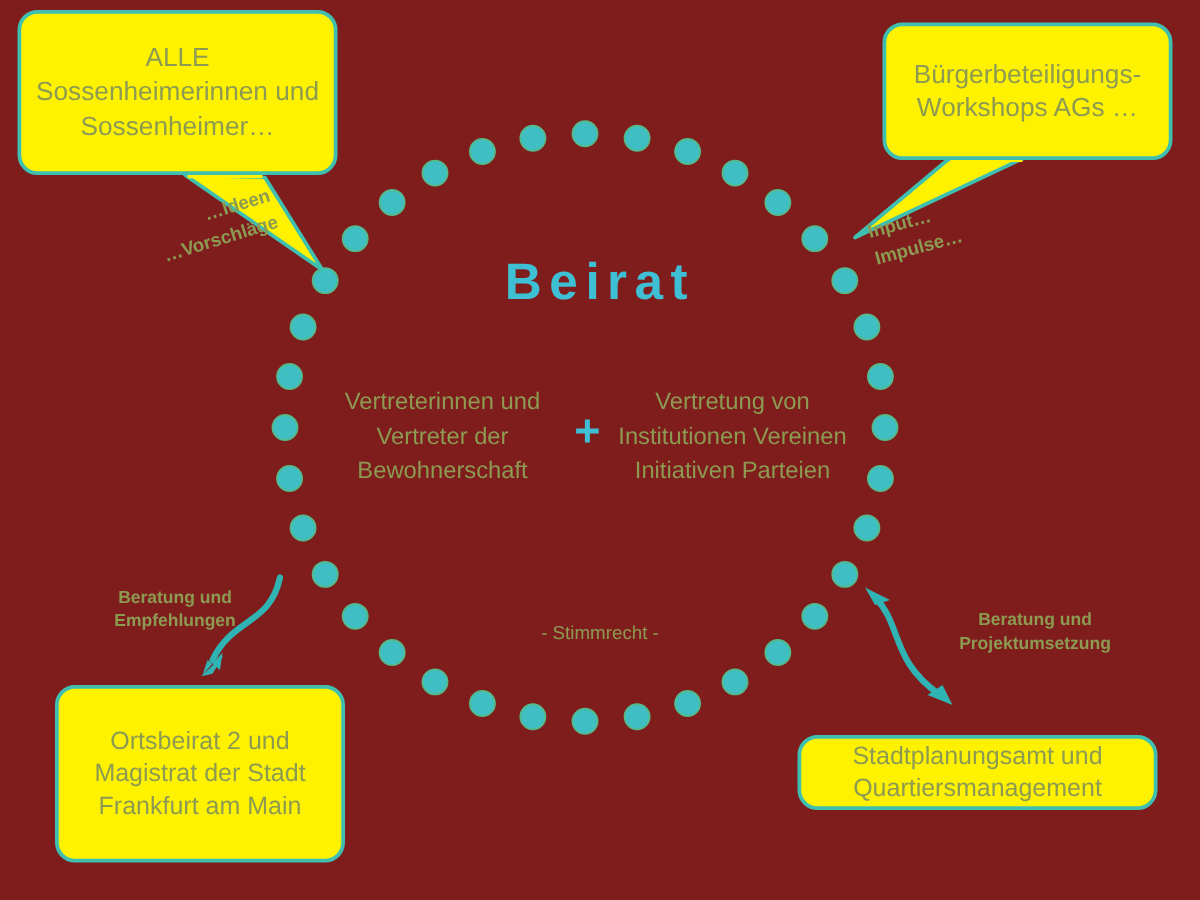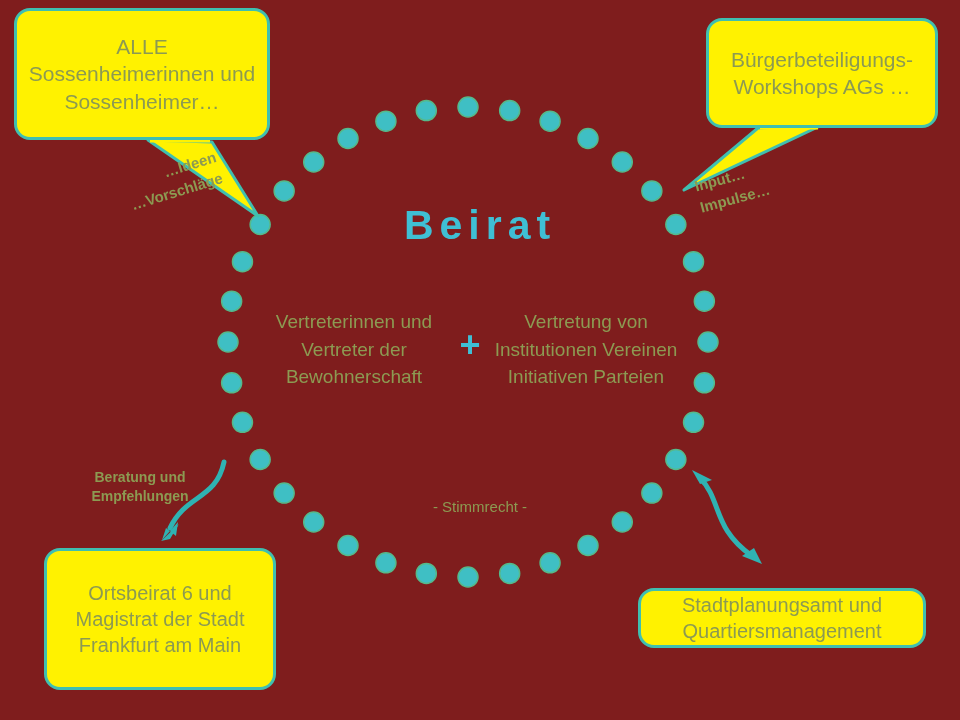--- a/index.html
+++ b/index.html
@@ -228,21 +228,22 @@
   </div>
 
   <div id="beirat-title">Beirat</div>
 
   <div id="col-left">Vertreterinnen und Vertreter der Bewohnerschaft</div>
   <div id="plus-sign">+</div>
   <div id="stimmrecht">- Stimmrecht -</div>
   <div id="col-right">Vertretung von Institutionen Vereinen Initiativen Parteien</div>
 
   <div class="arrow-caption" id="caption-beratung-empfehlungen">Beratung und Empfehlungen</div>
+  <div class="arrow-caption" id="caption-beratung-projekt">Beratung und Projektumsetzung</div>
 
   <div class="bubble" id="box-ortsbeirat">
-    <div class="txt">Ortsbeirat 6 und Magistrat der Stadt Frankfurt am Main</div>
+    <div class="txt">Ortsbeirat 2 und Magistrat der Stadt Frankfurt am Main</div>
   </div>
   <div class="bubble" id="box-stadtplanung">
     <div class="txt">Stadtplanungsamt und Quartiersmanagement</div>
   </div>
 
 </div>
 
 </body></html>

